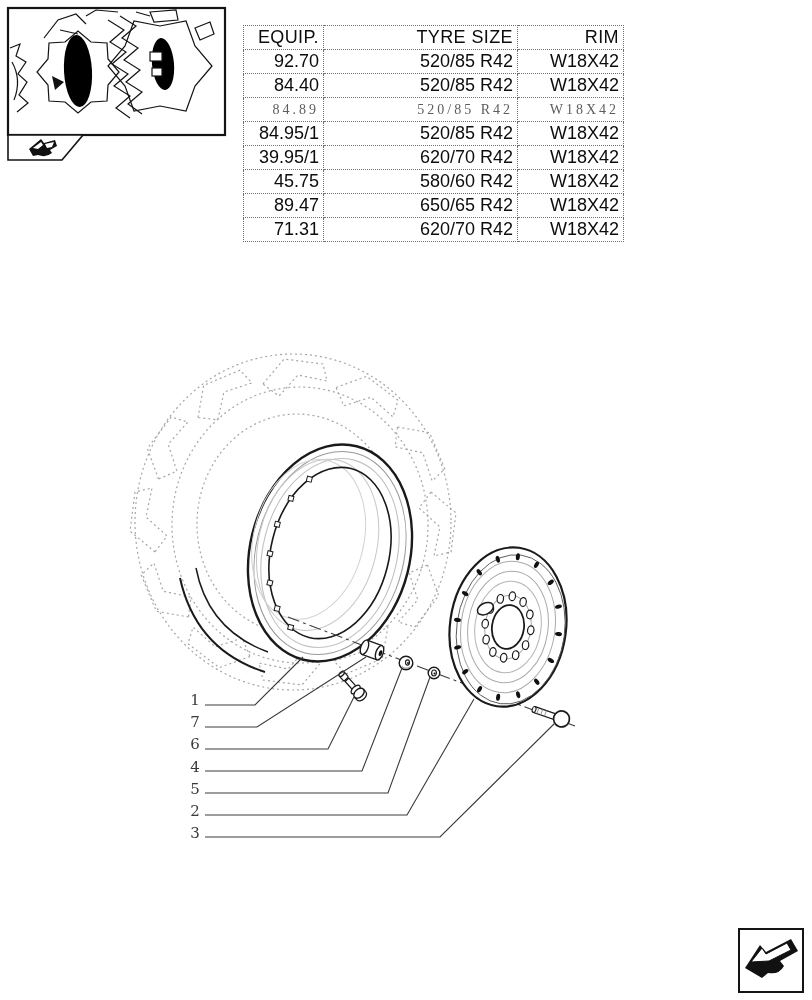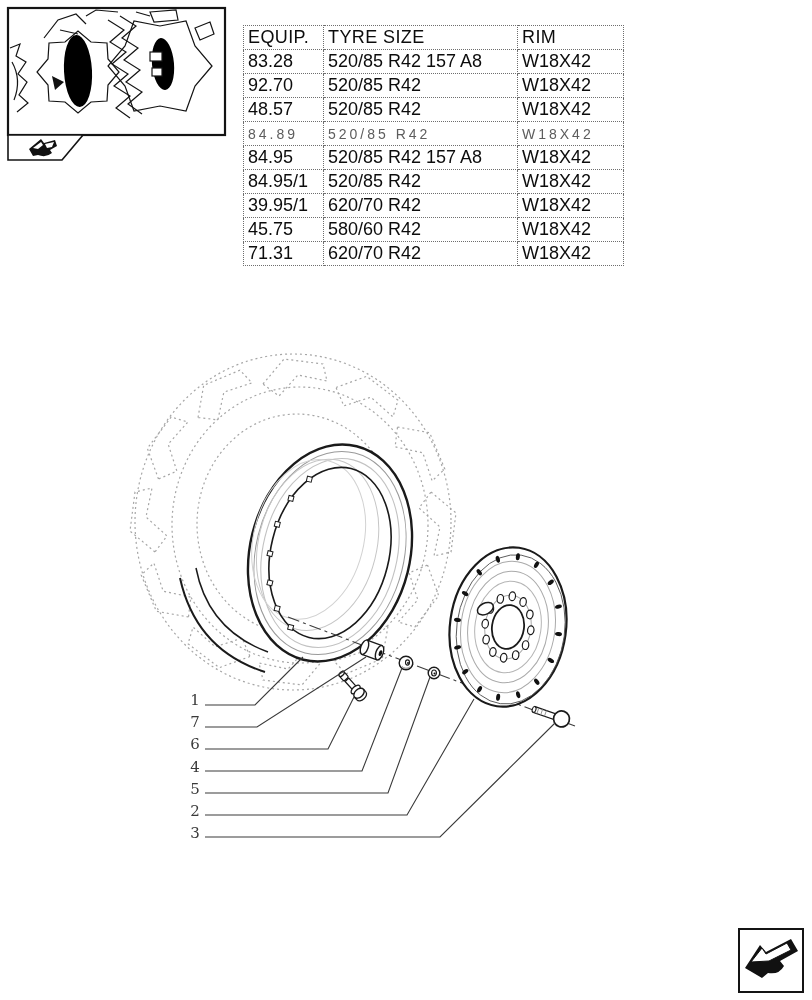--- a/index.html
+++ b/index.html
@@ -4,29 +4,29 @@
 <style>
   html,body{margin:0;padding:0;background:#fff;}
   #canvas{position:relative;width:812px;height:1000px;background:#ffffff;overflow:hidden;
           font-family:"Liberation Sans",sans-serif;}
   #art{position:absolute;left:0;top:0;width:812px;height:1000px;}
 
   
   #spec-table{position:absolute;left:243px;top:25px;border-collapse:collapse;table-layout:fixed;
               font-family:"Liberation Sans",sans-serif;}
   #spec-table th,#spec-table td{
-      border:1px dotted #6e6e6e;text-align:left;vertical-align:middle;
+      border:1px dotted #6e6e6e;text-align:right;vertical-align:middle;
       height:23px;padding:0 4px;font-size:18px;color:#0c0c0c;font-weight:400;
       white-space:nowrap;overflow:hidden;}
   #spec-table th{font-size:18px;letter-spacing:.4px;}
   #spec-table .c-equip{width:80px;}
   #spec-table .c-tyre{width:194px;}
   #spec-table .c-rim{width:106px;}
   #spec-table tr.draft td{
-      font-family:Liberation Sans, sans-serif;color:#5d5d5d;font-size:14px;
+      font-family:Liberation Serif, serif;color:#5d5d5d;font-size:14px;
       letter-spacing:3px;font-weight:400;}
 
   
   .callout{position:absolute;width:16px;text-align:center;
            font-family:"DejaVu Serif",serif;font-size:15px;color:#3a3a3a;line-height:15px;}
 </style>
 </head>
 <body>
 
 <div id="canvas">
@@ -220,57 +220,52 @@
         <col class="c-tyre">
         <col class="c-rim">
       </colgroup>
   <tbody>
         <tr>
     <th>EQUIP.</th>
     <th>TYRE SIZE</th>
     <th>RIM</th>
   </tr>
   <tr>
-    <td>83.28</td>
-    <td>520/85 R42 157 A8</td>
-    <td>W18X42</td>
-  </tr>
-  <tr>
     <td>92.70</td>
     <td>520/85 R42</td>
     <td>W18X42</td>
   </tr>
   <tr>
-    <td>48.57</td>
+    <td>84.40</td>
     <td>520/85 R42</td>
     <td>W18X42</td>
   </tr>
   <tr class="draft">
     <td>84.89</td>
     <td>520/85 R42</td>
     <td>W18X42</td>
   </tr>
   <tr>
-    <td>84.95</td>
-    <td>520/85 R42 157 A8</td>
-    <td>W18X42</td>
-  </tr>
-  <tr>
     <td>84.95/1</td>
     <td>520/85 R42</td>
     <td>W18X42</td>
   </tr>
   <tr>
     <td>39.95/1</td>
     <td>620/70 R42</td>
     <td>W18X42</td>
   </tr>
   <tr>
     <td>45.75</td>
     <td>580/60 R42</td>
+    <td>W18X42</td>
+  </tr>
+  <tr>
+    <td>89.47</td>
+    <td>650/65 R42</td>
     <td>W18X42</td>
   </tr>
   <tr>
     <td>71.31</td>
     <td>620/70 R42</td>
     <td>W18X42</td>
   </tr>
 </tbody>
     </table>
 

